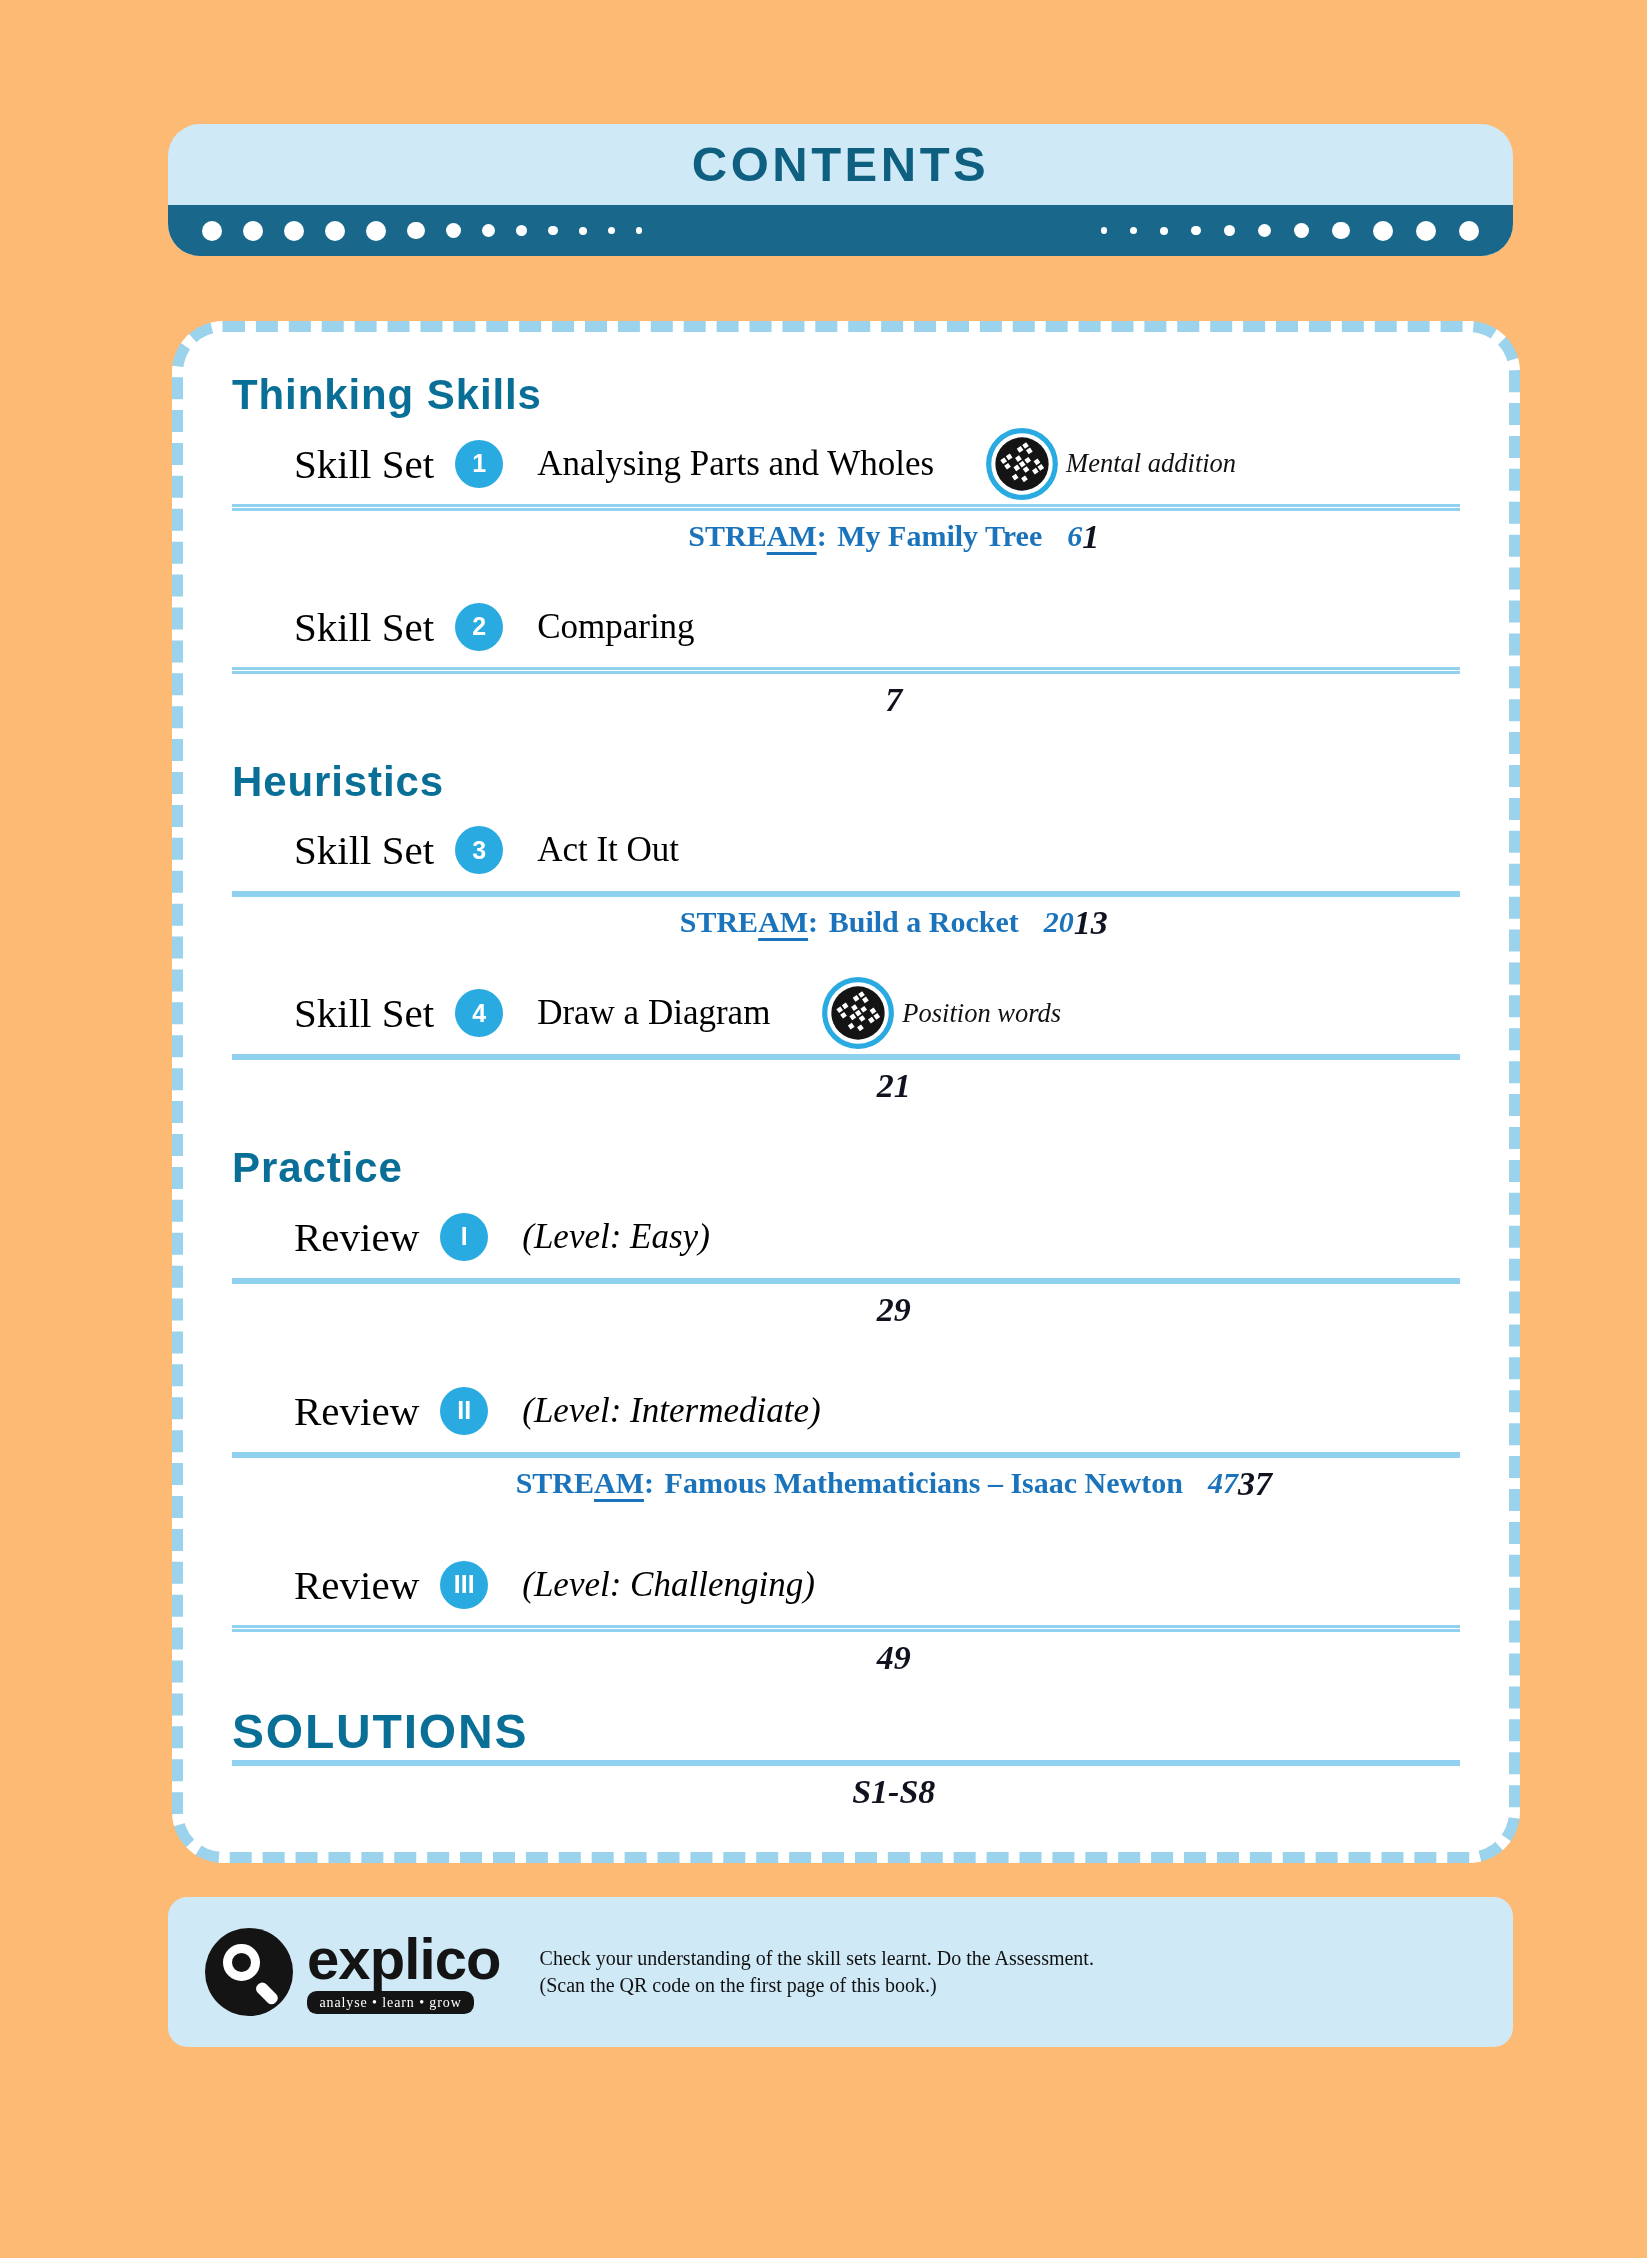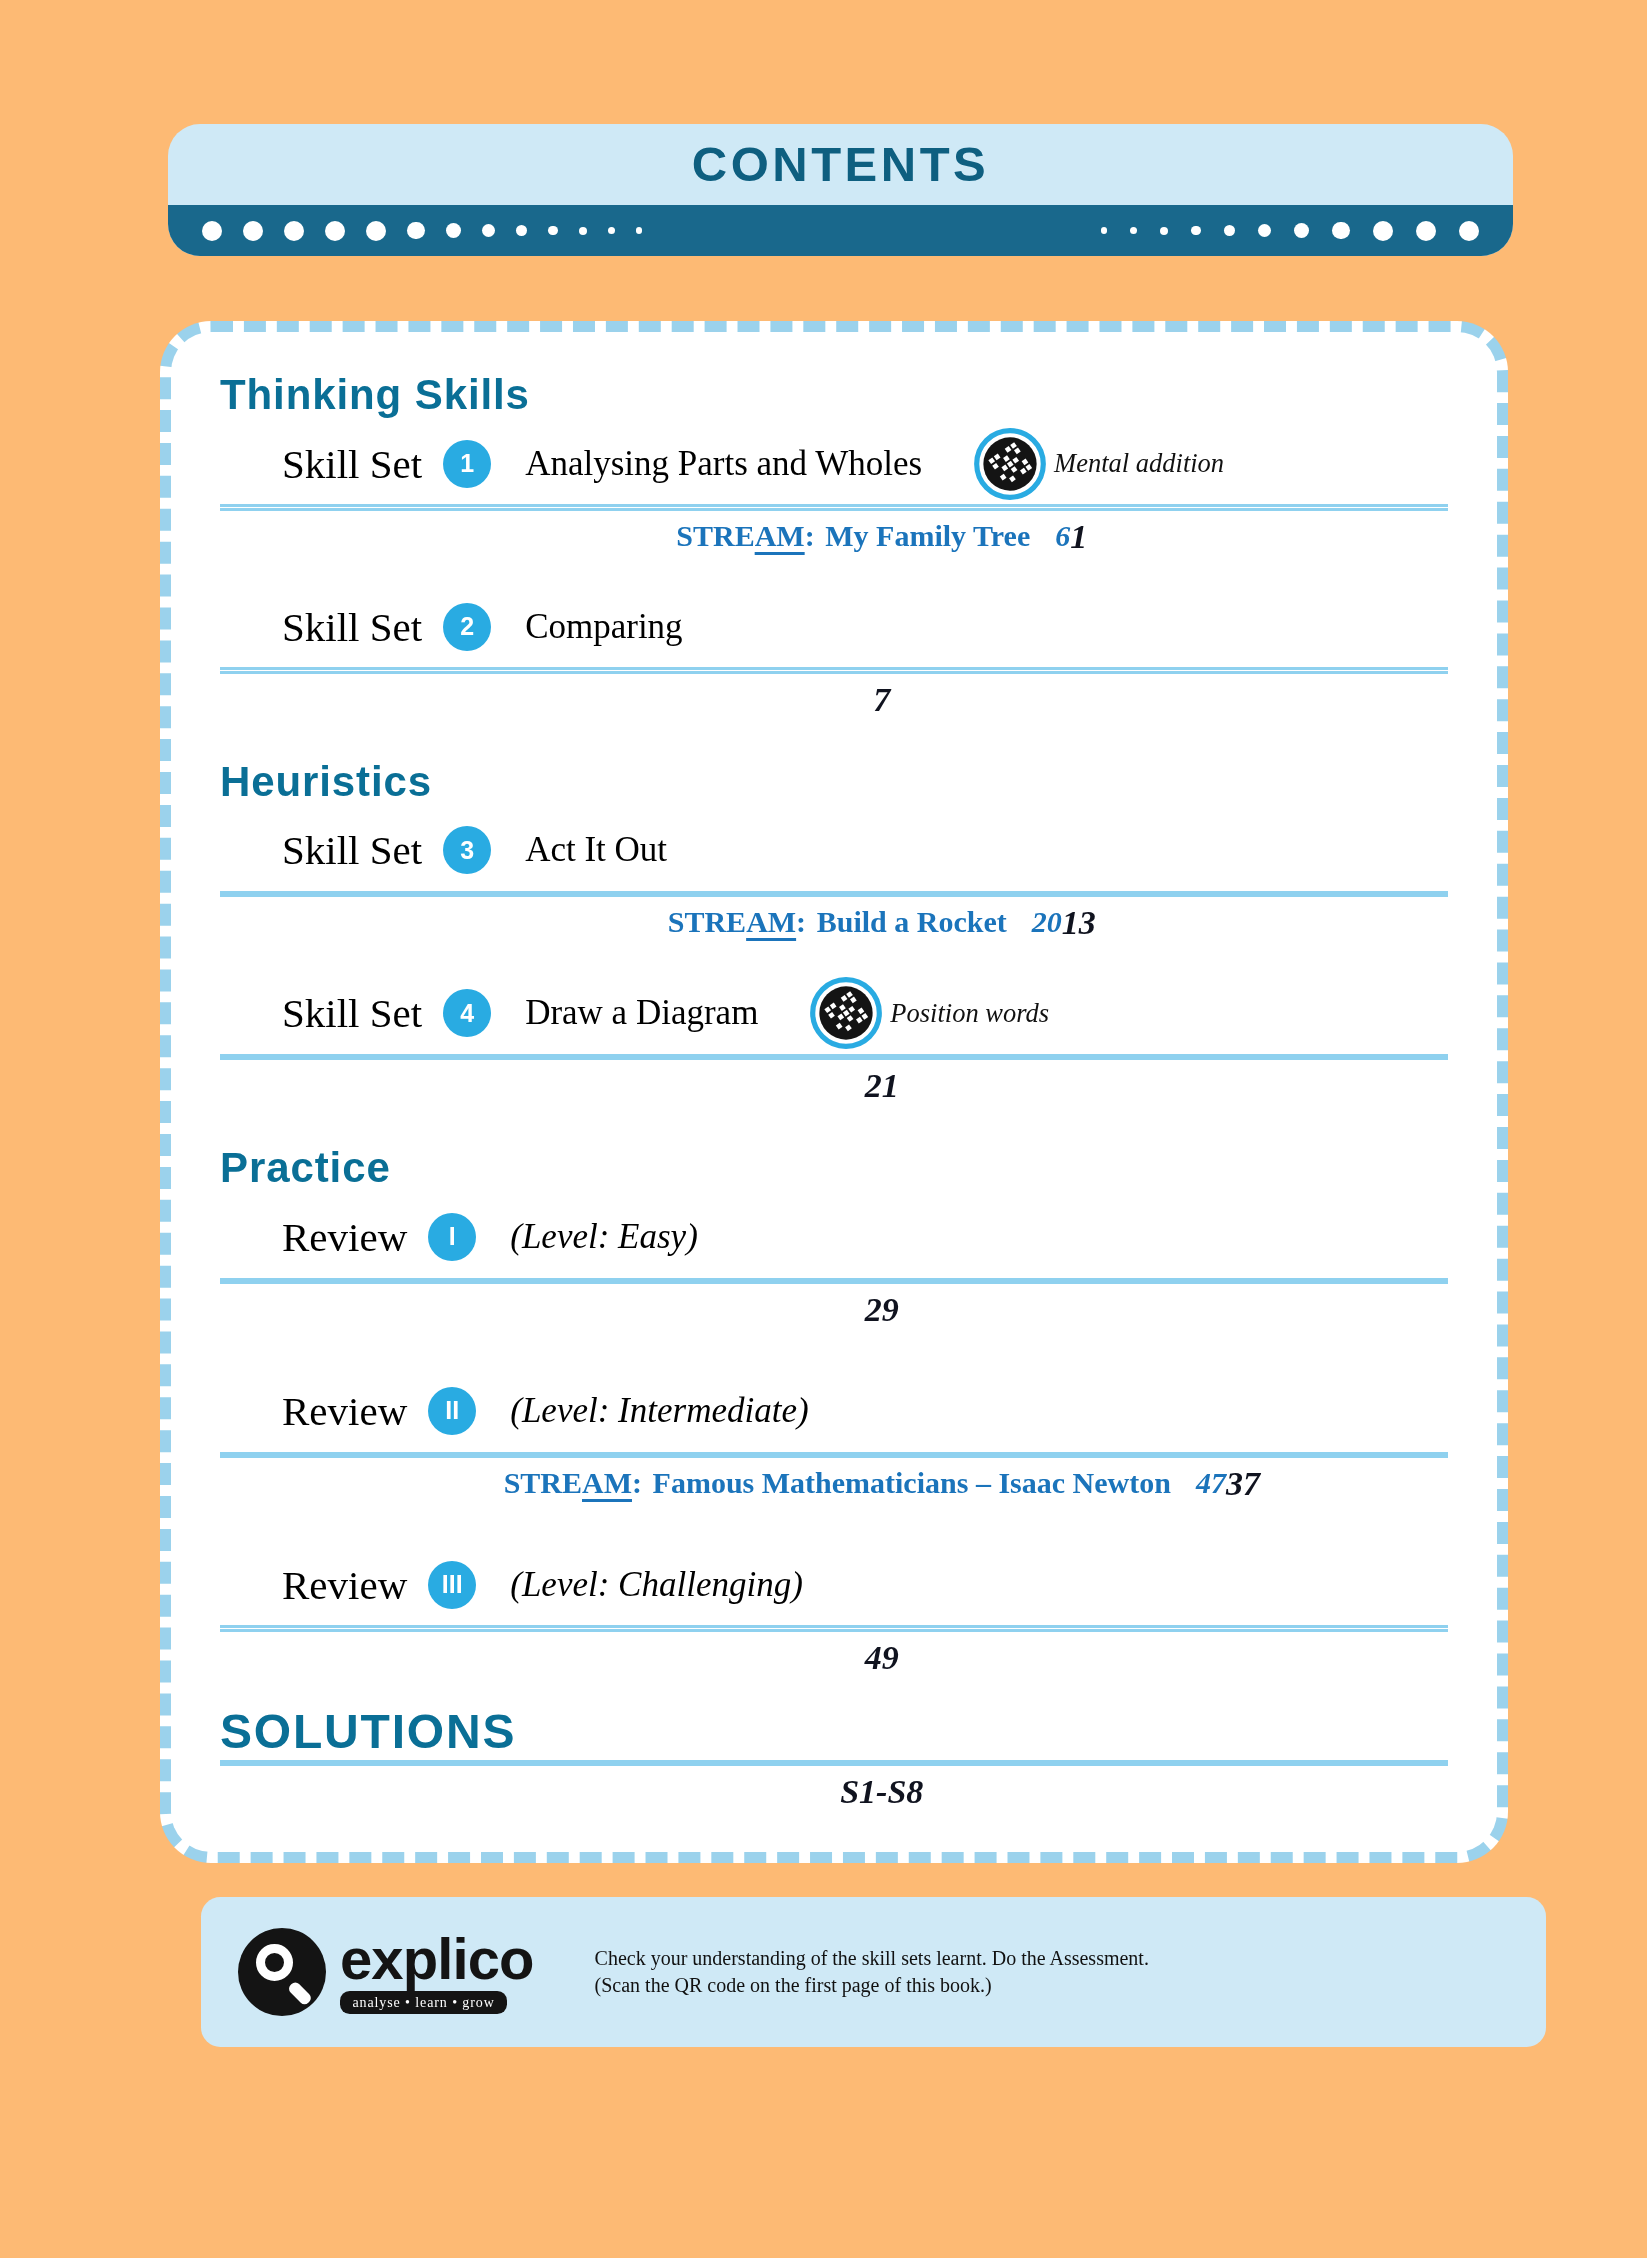--- a/index.html
+++ b/index.html
@@ -22,21 +22,21 @@
     position:absolute; left:0; right:0; bottom:0; height:51px; background:#19688c;
     display:flex; align-items:center; justify-content:space-between; padding:0 34px;
   }
   .dots { display:flex; align-items:center; }
   .dots-left .dot { margin-right:21px; }
   .dots-right .dot { margin-left:23px; }
   .dot { background:#ffffff; border-radius:50%; flex:none; }
 
   
   .toc-box {
-    position:absolute; left:160px; top:321px; width:1348px; height:1542px;
+    position:absolute; left:172px; top:321px; width:1348px; height:1542px;
     border:11.5px dashed #9bd2ec; border-radius:51px;
     padding:32px 49px 0 49px; overflow:hidden; background:#fff;
   }
   .sec-title {
     font-family:"Liberation Sans", sans-serif; font-weight:bold;
     font-size:42px; color:#0a6f96; letter-spacing:0.9px; line-height:1.15;
   }
   .sec-title.first { margin-top:7px; }
   .sec-title.later { margin-top:35px; }
 
@@ -81,21 +81,21 @@
 
   .solutions-title {
     font-family:"Liberation Sans", sans-serif; font-weight:bold;
     font-size:48px; color:#0a6f96; letter-spacing:1.8px; margin-top:25px; line-height:1.1;
   }
 
   
   .footer {
     position:absolute; left:168px; top:1897px; width:1345px; height:150px;
     background:#cfe9f6; border-radius:19.4px;
-    display:flex; align-items:center; padding:0 37px; gap:61px;margin-left:33px;
+    display:flex; align-items:center; padding:0 37px; gap:39px;
   }
   .logo { display:flex; align-items:center; gap:14px; flex:none; }
   .logo-mark { width:88px; height:88px; background:#141414; border-radius:50%; position:relative; flex:none; }
   .lens {
     position:absolute; left:17.6px; top:16px; width:37px; height:37px;
     border:9.7px solid #fff; border-radius:50%;
   }
   .handle {
     position:absolute; left:56px; top:53px; width:11.5px; height:25px; background:#fff;
     transform:rotate(-45deg); border-radius:5.3px;

